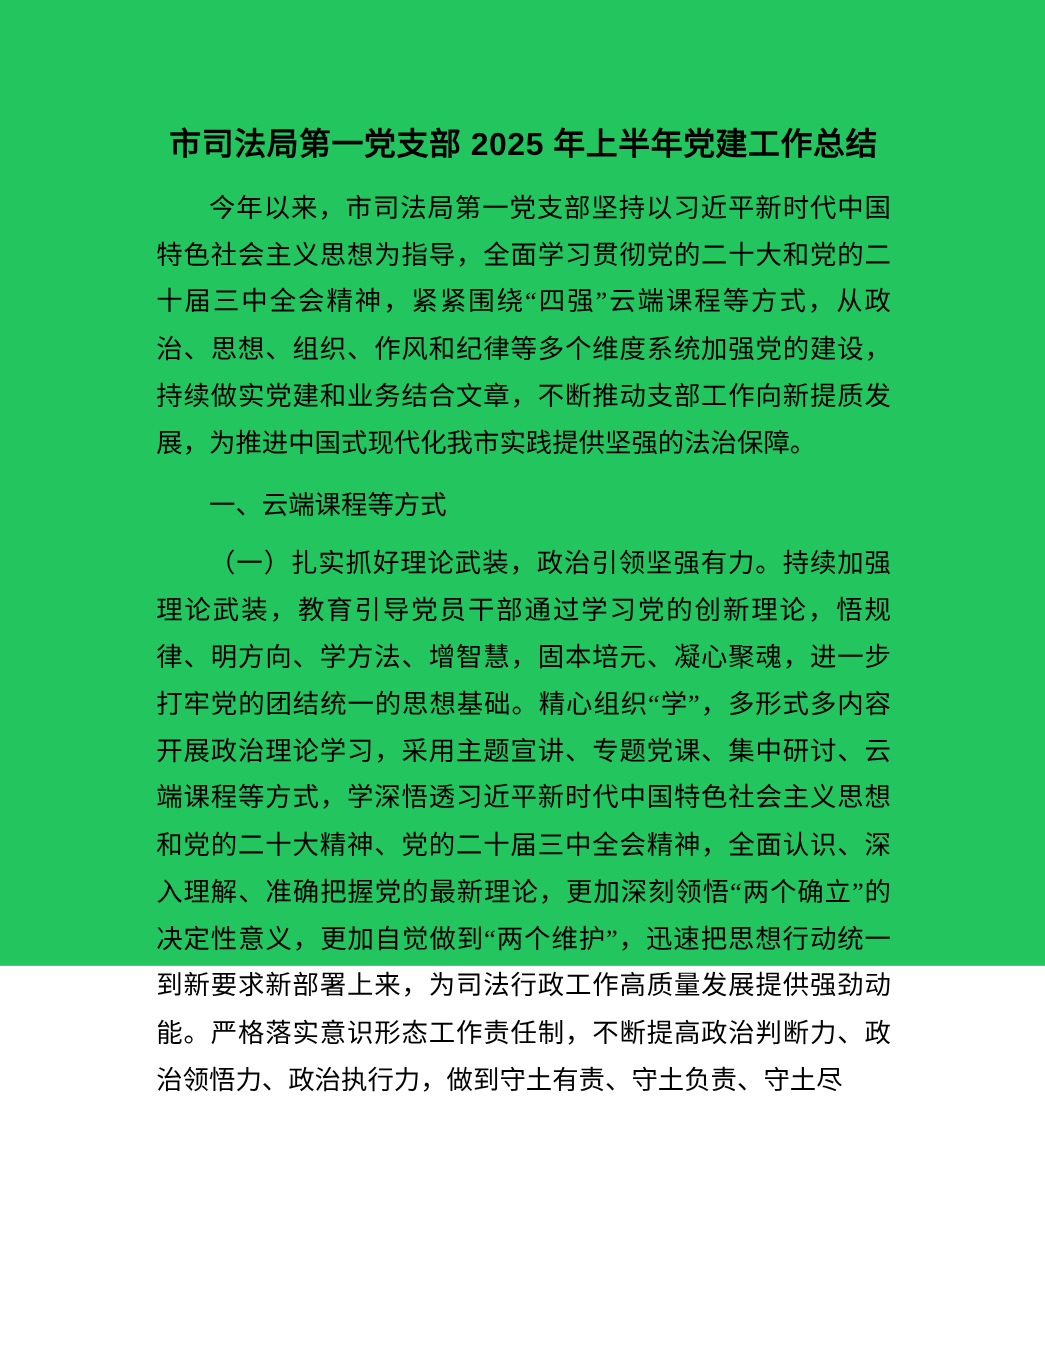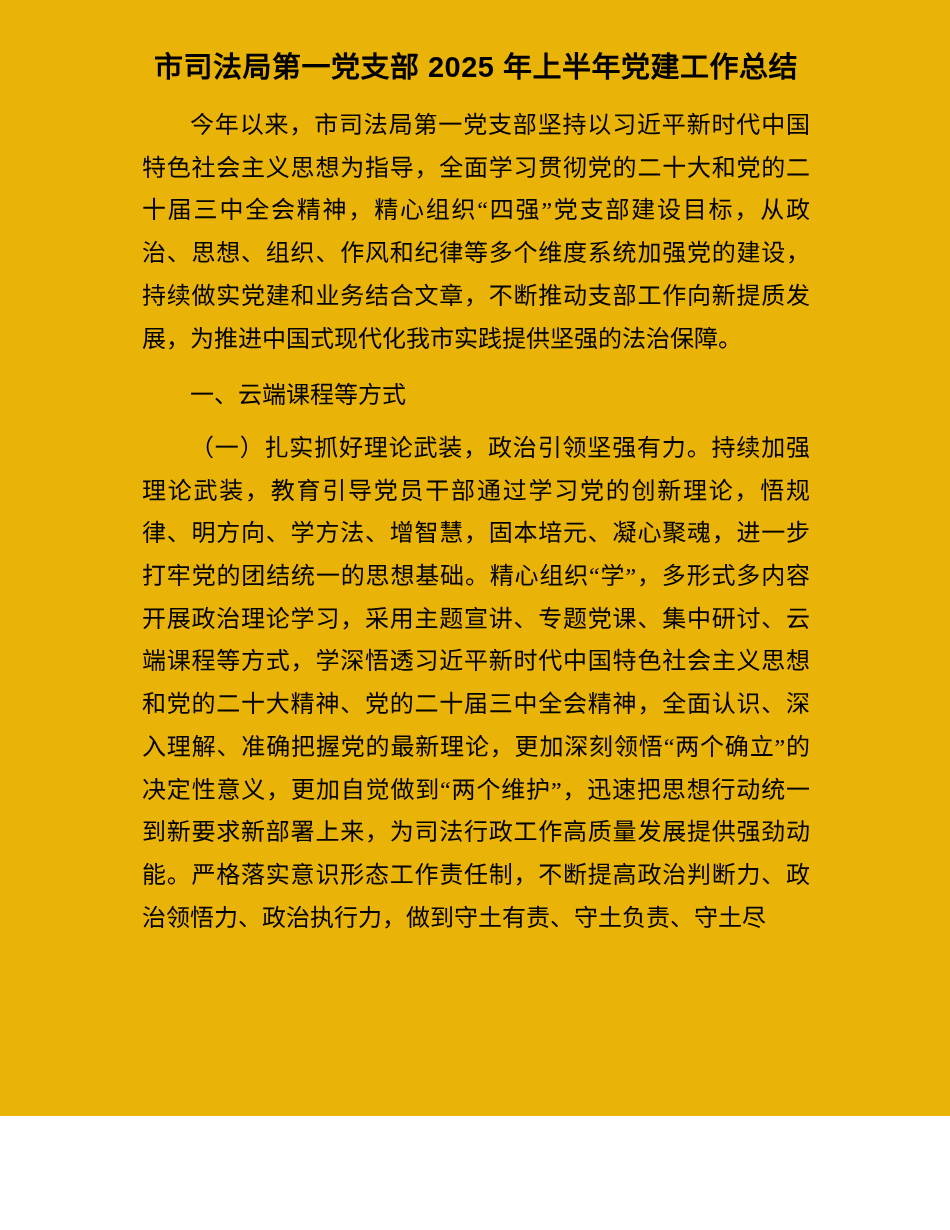--- a/index.html
+++ b/index.html
@@ -9,23 +9,23 @@
   }
   body {
     width: 950px;
     height: 1230px;
     overflow: hidden;
     color: #000000;
   }
   .page {
     box-sizing: border-box;
     width: 950px;
-    height: 1116px;
-    padding: 44px 140px 0 142px;
-    background: #eab308;
+    height: 878px;
+    padding: 109px 140px 0 142px;
+    background: #22c55e;
   }
   .doc-title {
     font-family: "Liberation Sans", "DejaVu Sans", sans-serif;
     font-weight: 700;
     font-size: 29px;
     line-height: 47px;
     text-align: center;
     margin: 0 0 13px 0;
     letter-spacing: 0.5px;
   }
@@ -51,18 +51,18 @@
     text-indent: 2em;
     margin: 0;
   }
 </style>
 </head>
 <body>
 
 <div class="page">
   <h1 class="doc-title">市司法局第一党支部 2025 年上半年党建工作总结</h1>
 
-  <p class="body-text para-intro">今年以来，市司法局第一党支部坚持以习近平新时代中国特色社会主义思想为指导，全面学习贯彻党的二十大和党的二十届三中全会精神，精心组织“四强”党支部建设目标，从政治、思想、组织、作风和纪律等多个维度系统加强党的建设，持续做实党建和业务结合文章，不断推动支部工作向新提质发展，为推进中国式现代化我市实践提供坚强的法治保障。</p>
+  <p class="body-text para-intro">今年以来，市司法局第一党支部坚持以习近平新时代中国特色社会主义思想为指导，全面学习贯彻党的二十大和党的二十届三中全会精神，紧紧围绕“四强”云端课程等方式，从政治、思想、组织、作风和纪律等多个维度系统加强党的建设，持续做实党建和业务结合文章，不断推动支部工作向新提质发展，为推进中国式现代化我市实践提供坚强的法治保障。</p>
 
   <h2 class="body-text section-heading">一、云端课程等方式</h2>
 
   <p class="body-text para-main">（一）扎实抓好理论武装，政治引领坚强有力。持续加强理论武装，教育引导党员干部通过学习党的创新理论，悟规律、明方向、学方法、增智慧，固本培元、凝心聚魂，进一步打牢党的团结统一的思想基础。精心组织“学”，多形式多内容开展政治理论学习，采用主题宣讲、专题党课、集中研讨、云端课程等方式，学深悟透习近平新时代中国特色社会主义思想和党的二十大精神、党的二十届三中全会精神，全面认识、深入理解、准确把握党的最新理论，更加深刻领悟“两个确立”的决定性意义，更加自觉做到“两个维护”，迅速把思想行动统一到新要求新部署上来，为司法行政工作高质量发展提供强劲动能。严格落实意识形态工作责任制，不断提高政治判断力、政治领悟力、政治执行力，做到守土有责、守土负责、守土尽</p>
 </div>
 
 </body></html>

